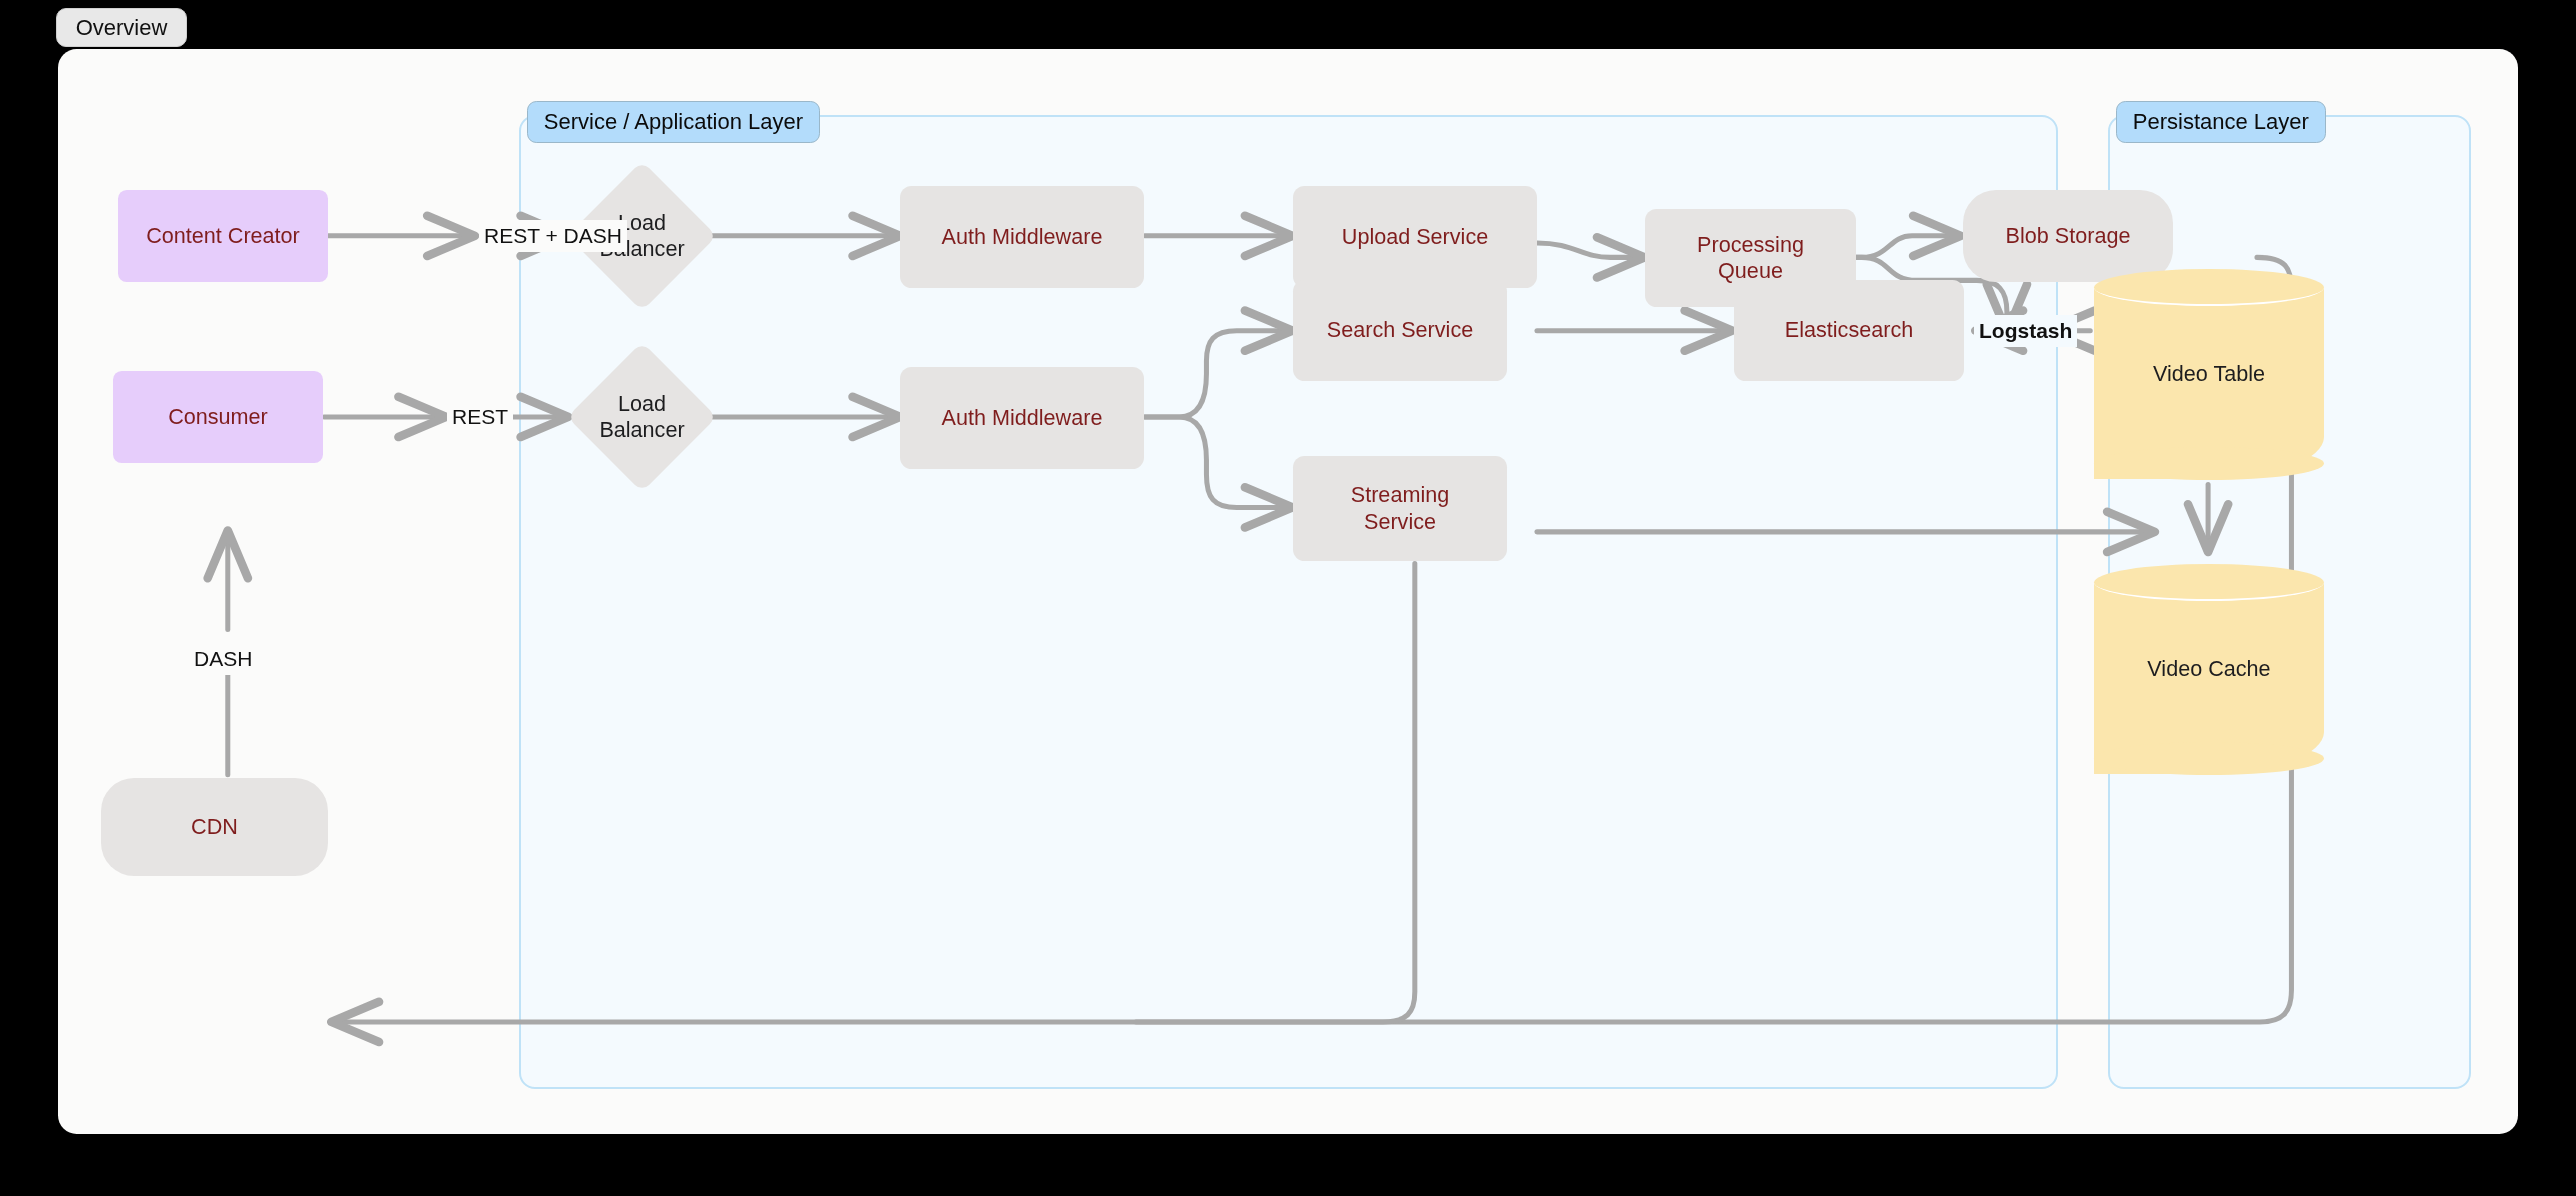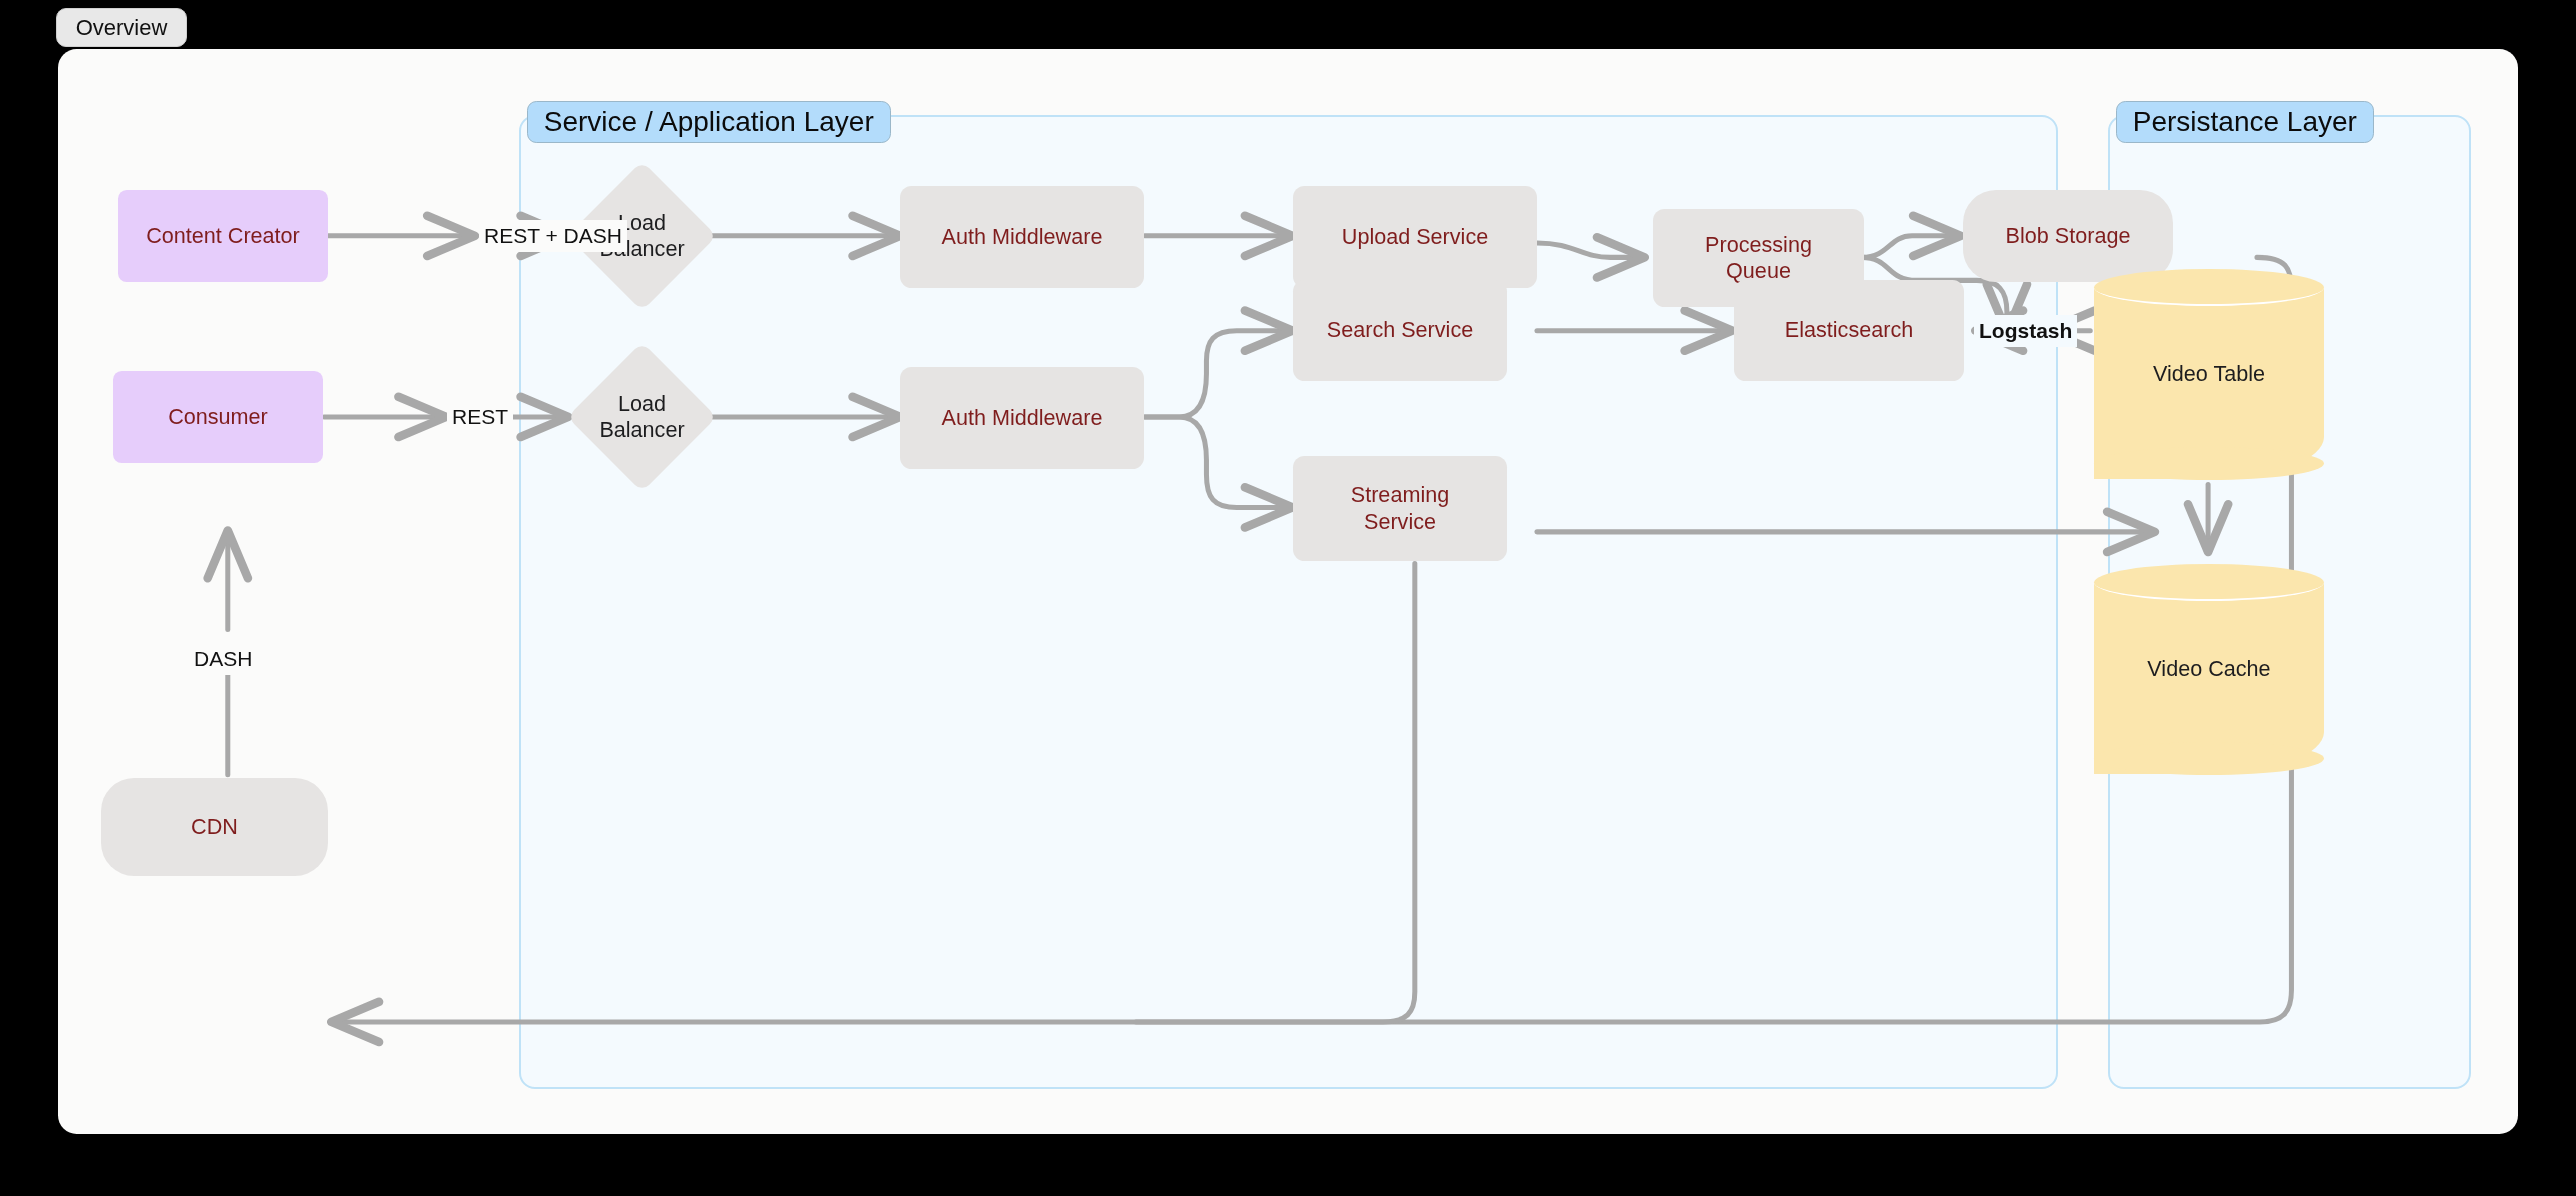--- a/index.html
+++ b/index.html
@@ -35,21 +35,21 @@
     border-radius:16px;
   }
   #layer-service{left:461px;top:66px;width:1535px;height:970px;}
   #layer-persistence{left:2050px;top:66px;width:359px;height:970px;}
 
   .layer-badge{
     position:absolute;top:-16px;left:5.8px;
     height:40px;padding:0 16px;
     display:flex;align-items:center;
     background:#b3dcfb;border:1.4px solid #9ab7c9;border-radius:9.3px;
-    font-size:28px;color:#0b0b0b;white-space:nowrap;
+    font-size:22px;color:#0b0b0b;white-space:nowrap;
     z-index:6;
   }
 
   
   #edges{position:absolute;left:0;top:0;width:2460px;height:1085px;z-index:5;pointer-events:none;}
 
   
   .node{
     position:absolute;z-index:10;
     display:flex;align-items:center;justify-content:center;
@@ -221,21 +221,21 @@
     </div>
 
     <div class="node" style="left:842px;top:318px;width:244px;height:102px;">
       <span>Auth Middleware</span>
     </div>
 
     <div class="node" style="left:1235px;top:137px;width:244px;height:102px;">
       <span>Upload Service</span>
     </div>
 
-    <div class="node" style="left:1587px;top:160px;width:211px;height:98px;margin-left:8px;">
+    <div class="node" style="left:1587px;top:160px;width:211px;height:98px;">
       <div>
         <div>Processing</div>
         <div>Queue</div>
       </div>
     </div>
 
     <div class="node" style="left:1235px;top:231px;width:214px;height:101px;">
       <span>Search Service</span>
     </div>
 

